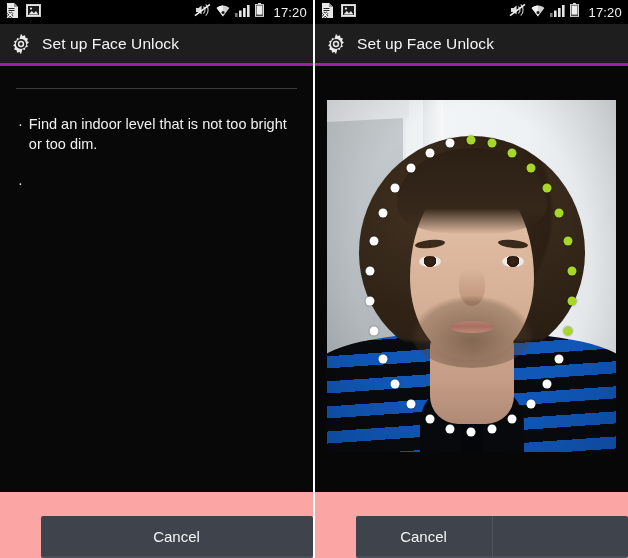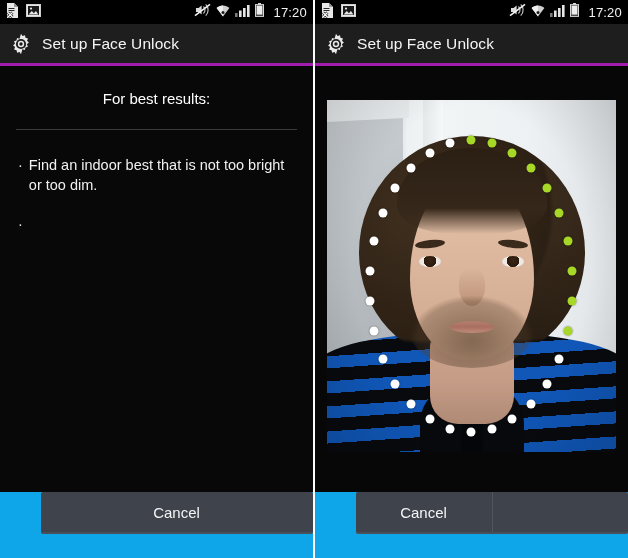--- a/index.html
+++ b/index.html
@@ -220,22 +220,22 @@
   .fdot{
     position:absolute;width:9px;height:9px;border-radius:50%;
     transform:translate(-50%,-50%);
     box-shadow:0 0 2px rgba(0,0,0,.45);
   }
 
   
   .buttonbar{
     flex:0 0 auto;
     height:66px;
-    background:#0ea5e9;
-    display:flex;align-items:flex-start;justify-content:center;
+    background:#fca5a5;
+    display:flex;align-items:flex-end;justify-content:center;
     box-sizing:border-box;
     padding-left:40px;
   }
   .btn-group{
     display:flex;
     width:272px;height:40px;
     background:#3e434c;
     border-radius:2px;
     border-bottom:2px solid #4a505a;
     overflow:hidden;
@@ -328,26 +328,25 @@
           <path d="M11 0.8l1.5 2.1 2.5-.7.5 2.6 2.5.6-1 2.4 1.9 1.8-2 1.7 1 2.4-2.5.7-.5 2.6-2.5-.7L11 21.2l-1.4-2.1-2.5.7-.5-2.6-2.5-.7 1-2.4-2-1.7 1.9-1.8-1-2.4 2.5-.6.5-2.6 2.5.7z" fill="#e9e9e9"></path>
           <circle cx="11" cy="11" r="5.1" fill="#1e1e1e"></circle>
           <circle cx="11" cy="11" r="3.2" fill="#e9e9e9"></circle>
           <circle cx="11" cy="11" r="1.7" fill="#1e1e1e"></circle>
         </svg>
       </span>
       <span class="title-text">Set up Face Unlock</span>
     </div>
 
     <div class="content">
-      <div class="heading">For best results:</div>
       <div class="rule"></div>
       <div class="bullets">
         <div class="bullet">
           <span class="dot">·</span>
-          <span>Find an indoor best that is not too bright or too dim.</span>
+          <span>Find an indoor level that is not too bright or too dim.</span>
         </div>
         <div class="bullet">
           <span class="dot">·</span>
         </div>
       </div>
     </div>
 
     <div class="buttonbar">
       <div class="btn-group">
         <button class="btn">Cancel</button>

